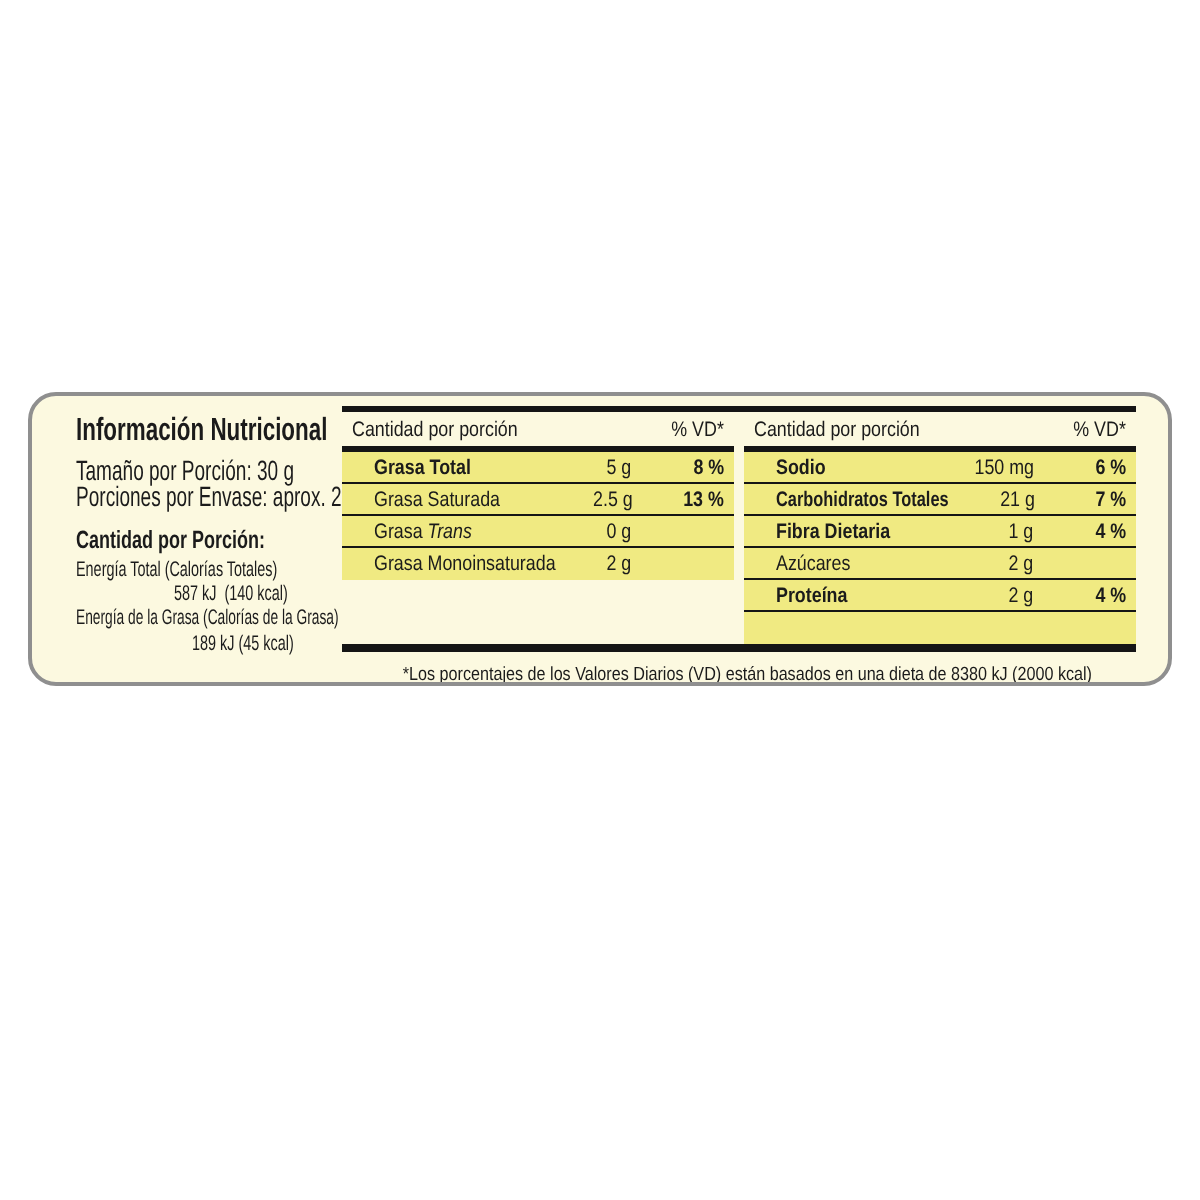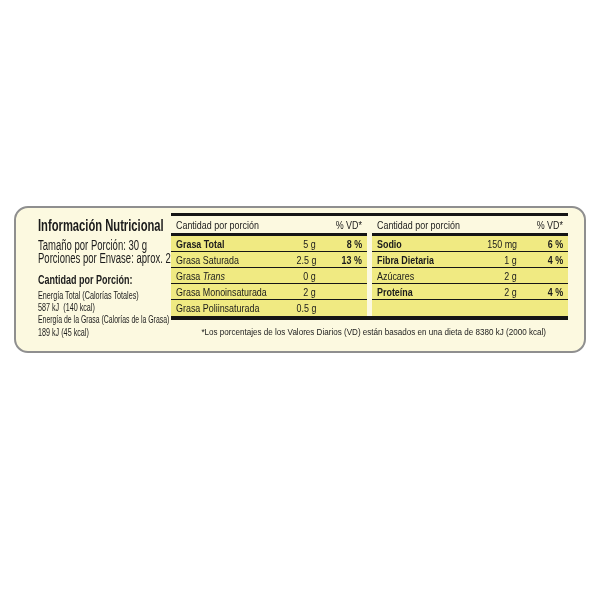--- a/index.html
+++ b/index.html
@@ -2,51 +2,51 @@
 <html><head>
 <meta charset="utf-8">
 <style>
   html,body{margin:0;padding:0;}
   body{
     width:600px;height:600px;background:#ffffff;position:relative;
     font-family:"Liberation Sans", sans-serif;color:#1b1b1b;
     -webkit-font-smoothing:antialiased;
   }
   .panel{
-    position:absolute;left:14px;top:206px;width:572px;height:147px;
+    position:absolute;left:14px;top:196px;width:572px;height:147px;
     box-sizing:border-box;background:#FCF9E0;border:2px solid #8F8F8F;
     border-radius:14px;display:flex;overflow:hidden;
   }
   
   .cl{display:inline-block;transform:scaleX(0.68);transform-origin:0 50%;white-space:pre;}
   .c85{display:inline-block;transform:scaleX(0.85);transform-origin:0 50%;white-space:pre;}
   .c85r{display:inline-block;transform:scaleX(0.85);transform-origin:100% 50%;white-space:pre;}
   .c85c{display:inline-block;transform:scaleX(0.85);transform-origin:50% 50%;white-space:pre;}
 
   
   .left{width:155px;box-sizing:border-box;padding:8px 0 0 22px;flex:0 0 auto;}
   .title{font-size:16px;font-weight:bold;line-height:19px;margin-bottom:4px;}
   .serv{font-size:14px;line-height:12.5px;}
   .amount-head{font-size:12.5px;font-weight:bold;line-height:14px;margin-top:9px;margin-bottom:2px;}
-  .energy{font-size:10.6px;line-height:12.2px;}
+  .energy{font-size:10.6px;line-height:12.2px;text-align:right;}
 
   
   .tables{width:397px;flex:0 0 auto;margin-top:5px;}
   .tbar{height:3px;background:#151515;width:100%;}
   .tbar.bottom{height:4px;}
   .cols{display:flex;}
   .tcol{width:196px;flex:0 0 auto;}
   .tgap{width:5px;flex:0 0 auto;}
   .thead{height:17px;display:flex;justify-content:space-between;align-items:center;
          padding:0 5px;font-size:10.5px;}
   .hbar{height:3px;background:#151515;}
   .rows .row{height:15px;display:flex;align-items:center;background:#F0EA82;
              border-bottom:1px solid #151515;font-size:10.5px;}
   .rows .row:last-child{border-bottom:none;height:16px;}
-  .lbl{flex:1;min-width:0;padding-left:5px;}
+  .lbl{flex:1;min-width:0;padding-left:16px;}
   .indent .lbl{}
   .bold .lbl{font-weight:bold;}
   .val{width:40px;flex:0 0 auto;text-align:right;}
   .pct{width:46px;flex:0 0 auto;text-align:right;padding-right:5px;font-weight:bold;}
   .it{font-style:italic;}
   .footnote{margin-top:6px;text-align:center;font-size:9.5px;}
 </style>
 </head>
 <body>
 
@@ -88,41 +88,41 @@
           <div class="row indent">
             <span class="lbl"><span class="c85"><span>Grasa </span><span class="it">Trans</span></span></span>
             <span class="val"><span class="c85r">0 g</span></span>
             <span class="pct"><span class="c85r"></span></span>
           </div>
           <div class="row indent">
             <span class="lbl"><span class="c85">Grasa Monoinsaturada</span></span>
             <span class="val"><span class="c85r">2 g</span></span>
             <span class="pct"><span class="c85r"></span></span>
           </div>
-          <div class="row indent">
-            <span class="lbl"><span class="c85">Grasa Poliinsaturada</span></span>
-            <span class="val"><span class="c85r">0.5 g</span></span>
-            <span class="pct"><span class="c85r"></span></span>
-          </div>
         </div>
       </div>
 
       <div class="tgap"></div>
 
       <div class="tcol">
         <div class="thead">
           <span class="c85">Cantidad por porción</span>
           <span class="c85r">% VD*</span>
         </div>
         <div class="hbar"></div>
         <div class="rows">
           <div class="row bold">
             <span class="lbl"><span class="c85">Sodio</span></span>
             <span class="val"><span class="c85r">150 mg</span></span>
             <span class="pct"><span class="c85r">6 %</span></span>
+          </div>
+          <div class="row bold">
+            <span class="lbl"><span class="c85" style="transform:scaleX(0.78)">Carbohidratos Totales</span></span>
+            <span class="val"><span class="c85r">21 g</span></span>
+            <span class="pct"><span class="c85r">7 %</span></span>
           </div>
           <div class="row bold">
             <span class="lbl"><span class="c85">Fibra Dietaria</span></span>
             <span class="val"><span class="c85r">1 g</span></span>
             <span class="pct"><span class="c85r">4 %</span></span>
           </div>
           <div class="row indent">
             <span class="lbl"><span class="c85">Azúcares</span></span>
             <span class="val"><span class="c85r">2 g</span></span>
             <span class="pct"><span class="c85r"></span></span>

